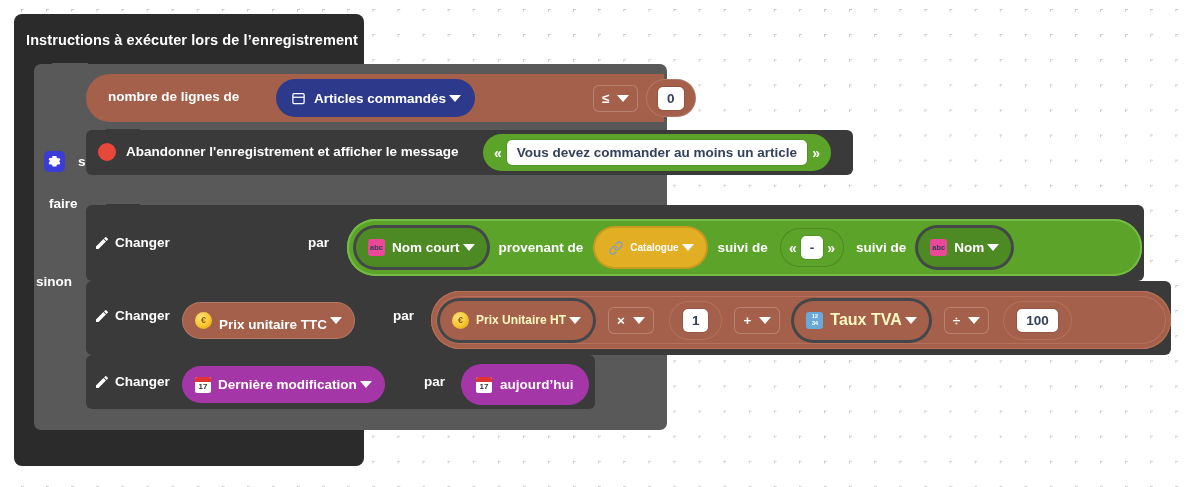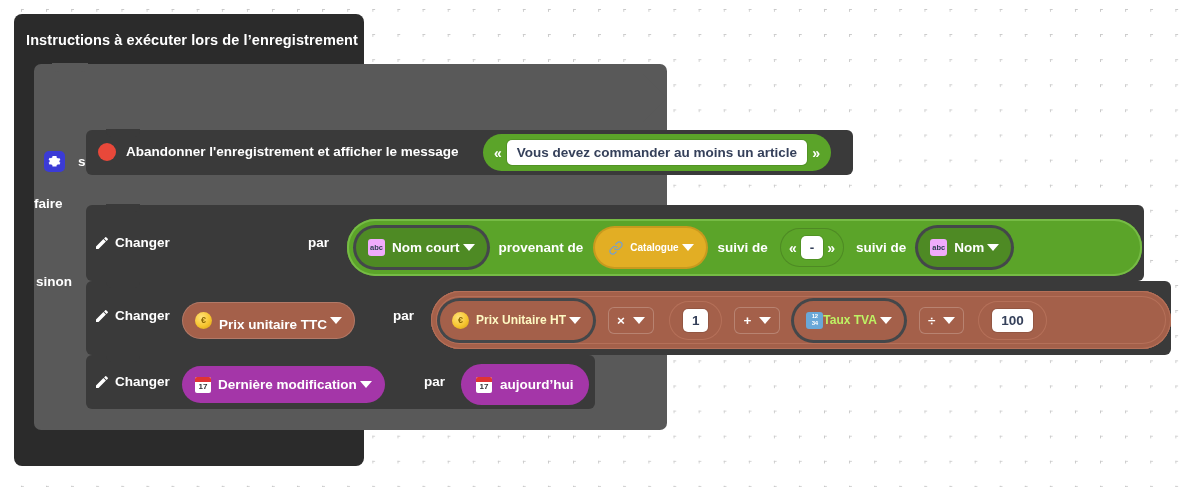--- a/index.html
+++ b/index.html
@@ -153,21 +153,21 @@
     display: inline-flex;
     align-items: center; justify-content: center;
     width: 17px; height: 17px;
     border-radius: 3px;
     font-size: 8.5px;
     font-weight: bold;
     line-height: 1;
     flex: 0 0 auto;
   }
   .ico-ab   { background:#e03434; color:#fff; font-size:9px; letter-spacing:-.2px; }
-  .ico-abc  { background:#f0abfc; color:#2c3e50; font-size:7.5px; }
+  .ico-abc  { background:#ec4899; color:#2c3e50; font-size:7.5px; }
   .ico-num  { background:#6aa8d8; color:#fff; font-size:6px; line-height:7px; letter-spacing:-.3px;}
   .ico-coin { background: radial-gradient(circle at 38% 32%, #ffe27a 0%, #f7c530 55%, #d6a010 100%);
               border-radius:50%; color:#8a6400; font-size:9px; }
   .ico-link { background:transparent; color:#6f9fd8; font-size:13px; }
   .ico-cal  { background:#fff; border-radius:2px; overflow:hidden; position:relative;
               width:16px; height:16px; }
   .ico-cal .cal-top { position:absolute; left:0; top:0; right:0; height:5px; background:#e03434; }
   .ico-cal .cal-num { position:absolute; left:0; right:0; top:5px; bottom:0;
               display:flex; align-items:center; justify-content:center;
               color:#333; font-size:8px; font-weight:bold; }
@@ -201,24 +201,51 @@
   <div class="ctrl-block">
     <div class="notch-top"></div>
 
     <div class="gear-icon" style="left:10px; top:87px;">
       <svg viewBox="0 0 24 24" fill="#ffffff" aria-hidden="true">
         <path d="M12 8.5a3.5 3.5 0 100 7 3.5 3.5 0 000-7zm9 3.5c0-.5 0-1-.1-1.4l2-1.6-2-3.4-2.4 1a7.6 7.6 0 00-2.4-1.4L15.7 2H8.3l-.4 2.7c-.9.3-1.7.8-2.4 1.4l-2.4-1-2 3.4 2 1.6c-.1.4-.1.9-.1 1.4s0 1 .1 1.4l-2 1.6 2 3.4 2.4-1c.7.6 1.5 1.1 2.4 1.4l.4 2.7h7.4l.4-2.7c.9-.3 1.7-.8 2.4-1.4l2.4 1 2-3.4-2-1.6c.1-.4.1-.9.1-1.4z"></path>
       </svg>
     </div>
 
     <span class="ctrl-label" style="left:44px; top:90px;">si</span>
-    <span class="ctrl-label" style="left:0; top:132px;">faire</span>
+    <span class="ctrl-label" style="left:15px; top:132px;">faire</span>
     <span class="ctrl-label" style="left:2px; top:210px;">sinon</span>
   </div>
 
+  <div style="position:absolute; left:86px; top:74px; width:578px; height:48px;
+              background:#a4604a; border-radius:24px 0 0 24px; z-index:12;">
+
+    <span class="stmt-text" style="left:22px; top:15px; color:#fff;">nombre de lignes de</span>
+
+    <div style="position:absolute; left:190px; top:5px; height:38px; display:flex; align-items:center;
+                background:#2d3a8c; border-radius:999px; padding:0 14px; box-shadow:0 0 0 2px #a4604a;">
+      <span class="ico ico-db">
+        <svg viewBox="0 0 24 24" width="15" height="15" fill="none" stroke="#ffffff" stroke-width="2">
+          <rect x="3" y="4" width="18" height="16" rx="2"></rect>
+            <line x1="3" y1="10" x2="21" y2="10"></line>
+        </svg>
+      </span>
+      <span style="margin-left:7px; color:#fff; font-size:13.5px; font-weight:bold;">Articles commandés</span>
+      <span class="caret"></span>
+    </div>
+
+    <div class="opchip" style="left:507px; top:11px;">
+      <span>≤</span>
+      <span class="caret"></span>
+    </div>
+
+    <div style="position:absolute; left:560px; top:5px; height:38px; display:flex; align-items:center;
+                background:#a4604a; border-radius:999px; padding:0 12px; box-shadow:inset 0 0 0 1px rgba(255,255,255,.16);">
+      <span class="txtinput">0</span>
+    </div>
+  </div>
 
   <div style="position:absolute; left:643px; top:74px; width:0; height:0; z-index:11;
               border-top:24px solid transparent; border-bottom:24px solid transparent;
               border-left:24px solid #595959;"></div>
 
   <div class="stmt" style="left:86px; top:130px; width:767px; height:45px; border-radius:6px;">
     <div class="notch-top"></div>
     <div class="stop-dot" style="left:12px; top:13px;"></div>
     <span class="stmt-text" style="left:40px; top:14px;">Abandonner l'enregistrement et afficher le message</span>
 
@@ -331,21 +358,21 @@
       <div style="display:flex; align-items:center; gap:5px; margin-left:12px;
                   border-radius:6px; padding:6px 9px; color:#fff; font-size:13.5px; font-weight:bold;
                   box-shadow: inset 0 0 0 1px rgba(255,255,255,.22);">
         <span>+</span>
         <span class="caret"></span>
       </div>
 
       <div style="display:flex; align-items:center; margin-left:14px; background:#a4604a;
                   border-radius:999px; height:39px; padding:0 12px; box-shadow:0 0 0 3px #44474a;">
         <span class="ico ico-num">12<br>34</span>
-        <span style="color:#bef264; font-size:12px; font-weight:bold;">Taux TVA</span>
+        <span style="margin-left:7px; color:#fef9c3; font-size:16px; font-weight:bold;">Taux TVA</span>
         <span class="caret"></span>
       </div>
 
       <div style="display:flex; align-items:center; gap:5px; margin-left:15px;
                   border-radius:6px; padding:6px 9px; color:#fff; font-size:13.5px; font-weight:bold;
                   box-shadow: inset 0 0 0 1px rgba(255,255,255,.22);">
         <span>÷</span>
         <span class="caret"></span>
       </div>
 

